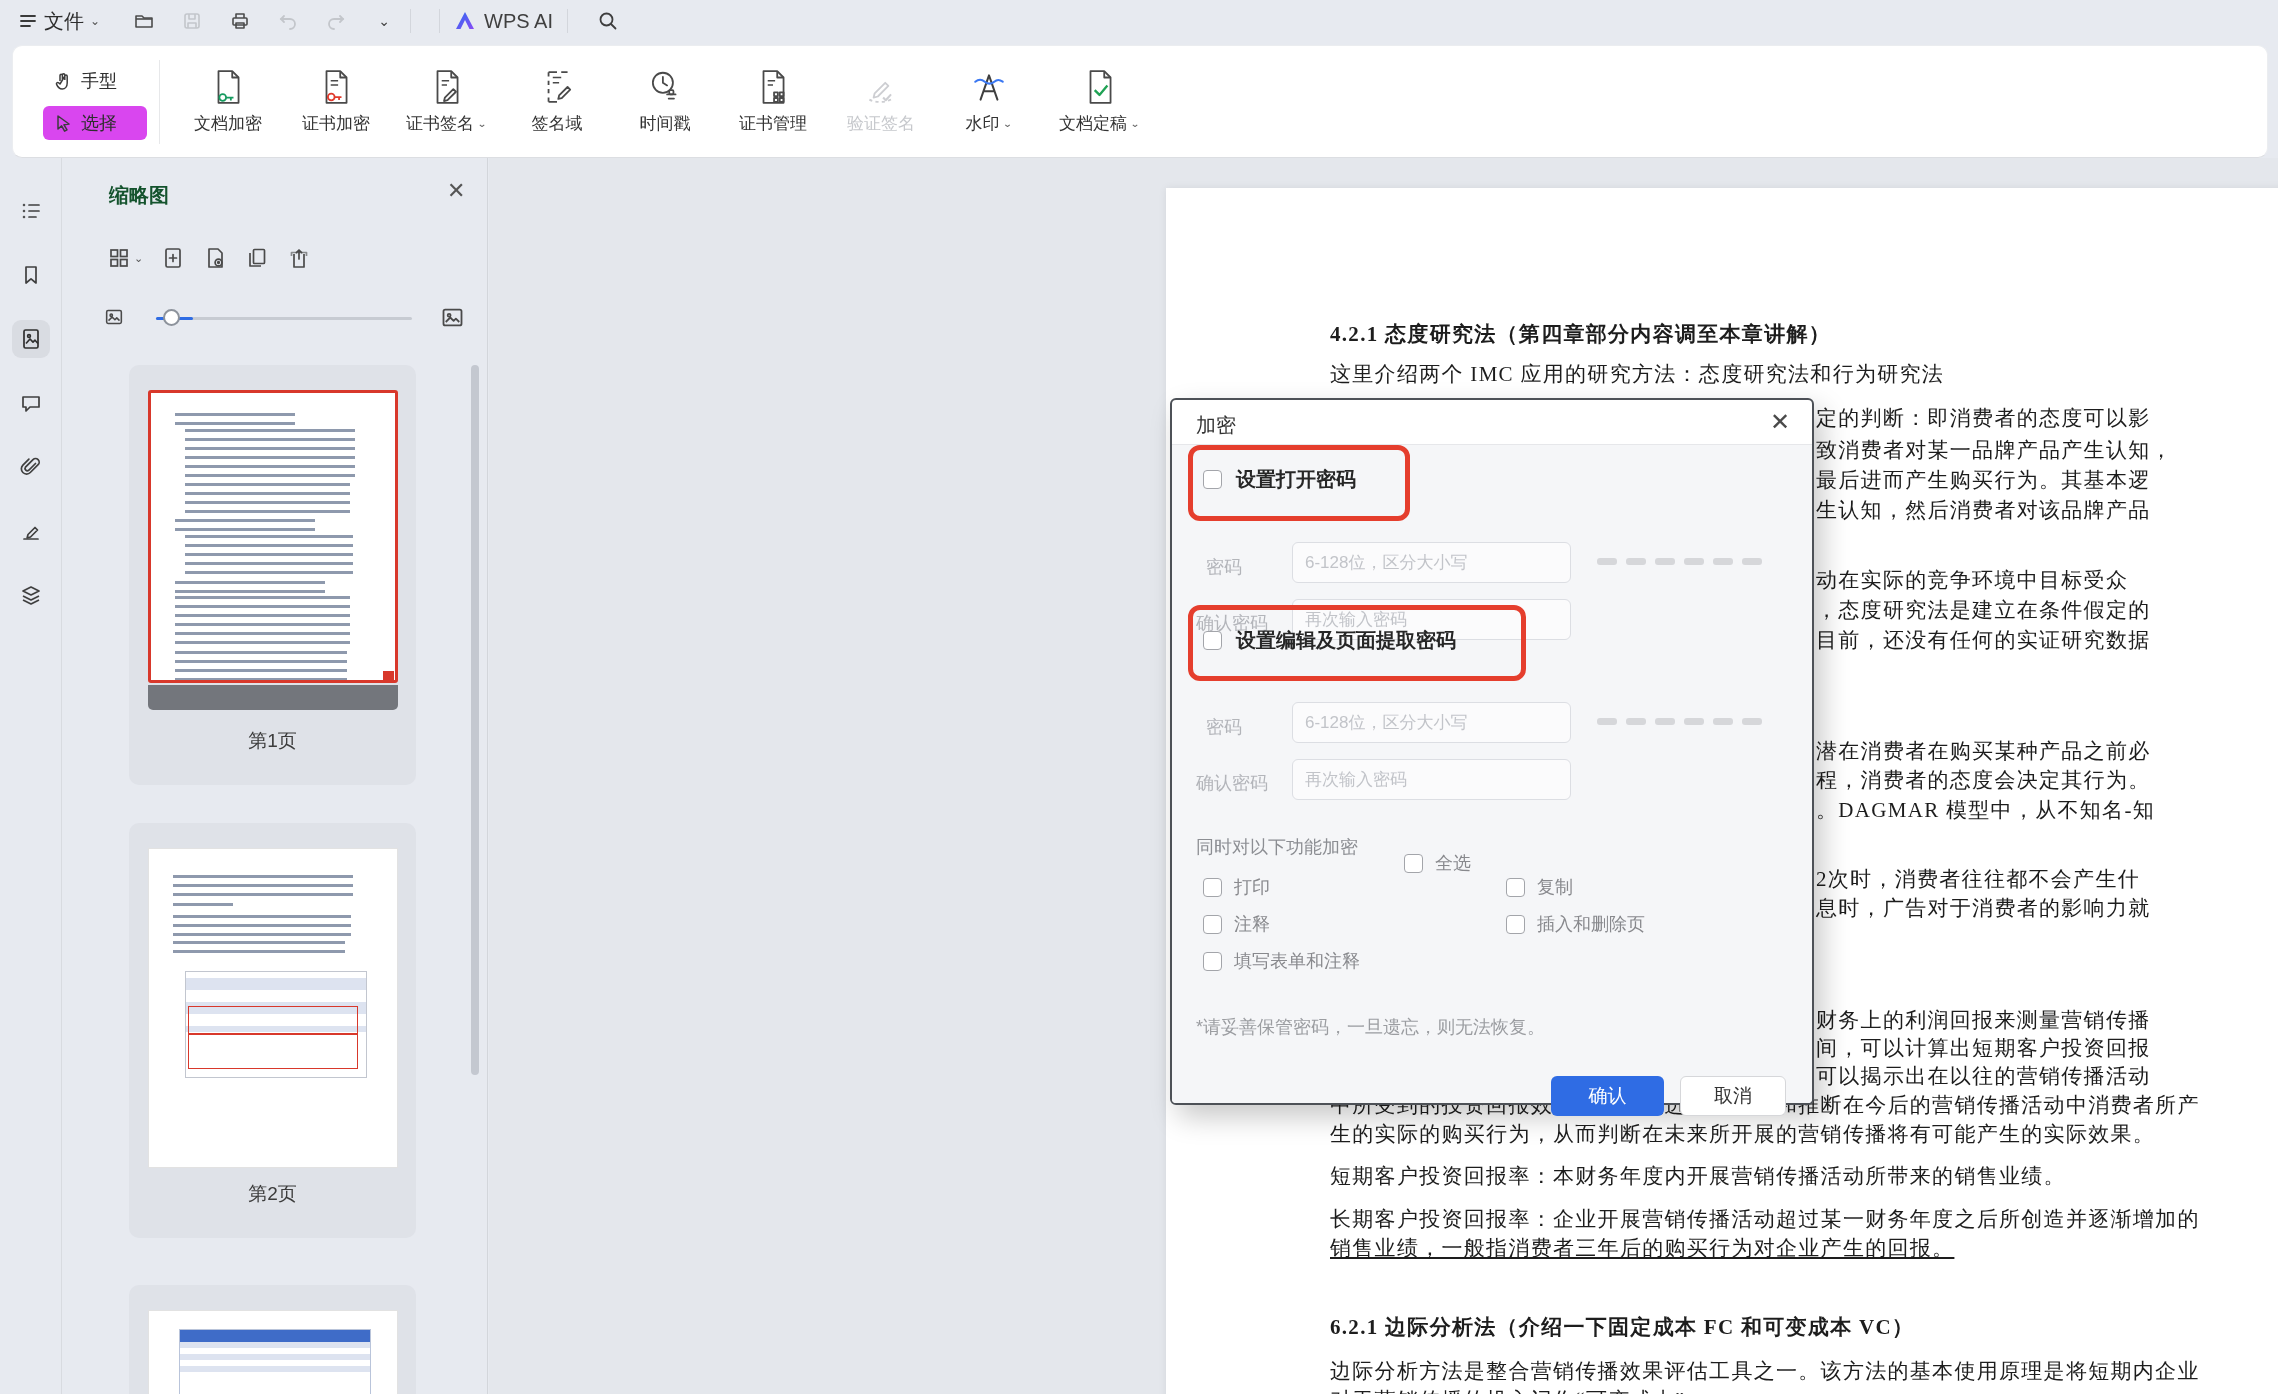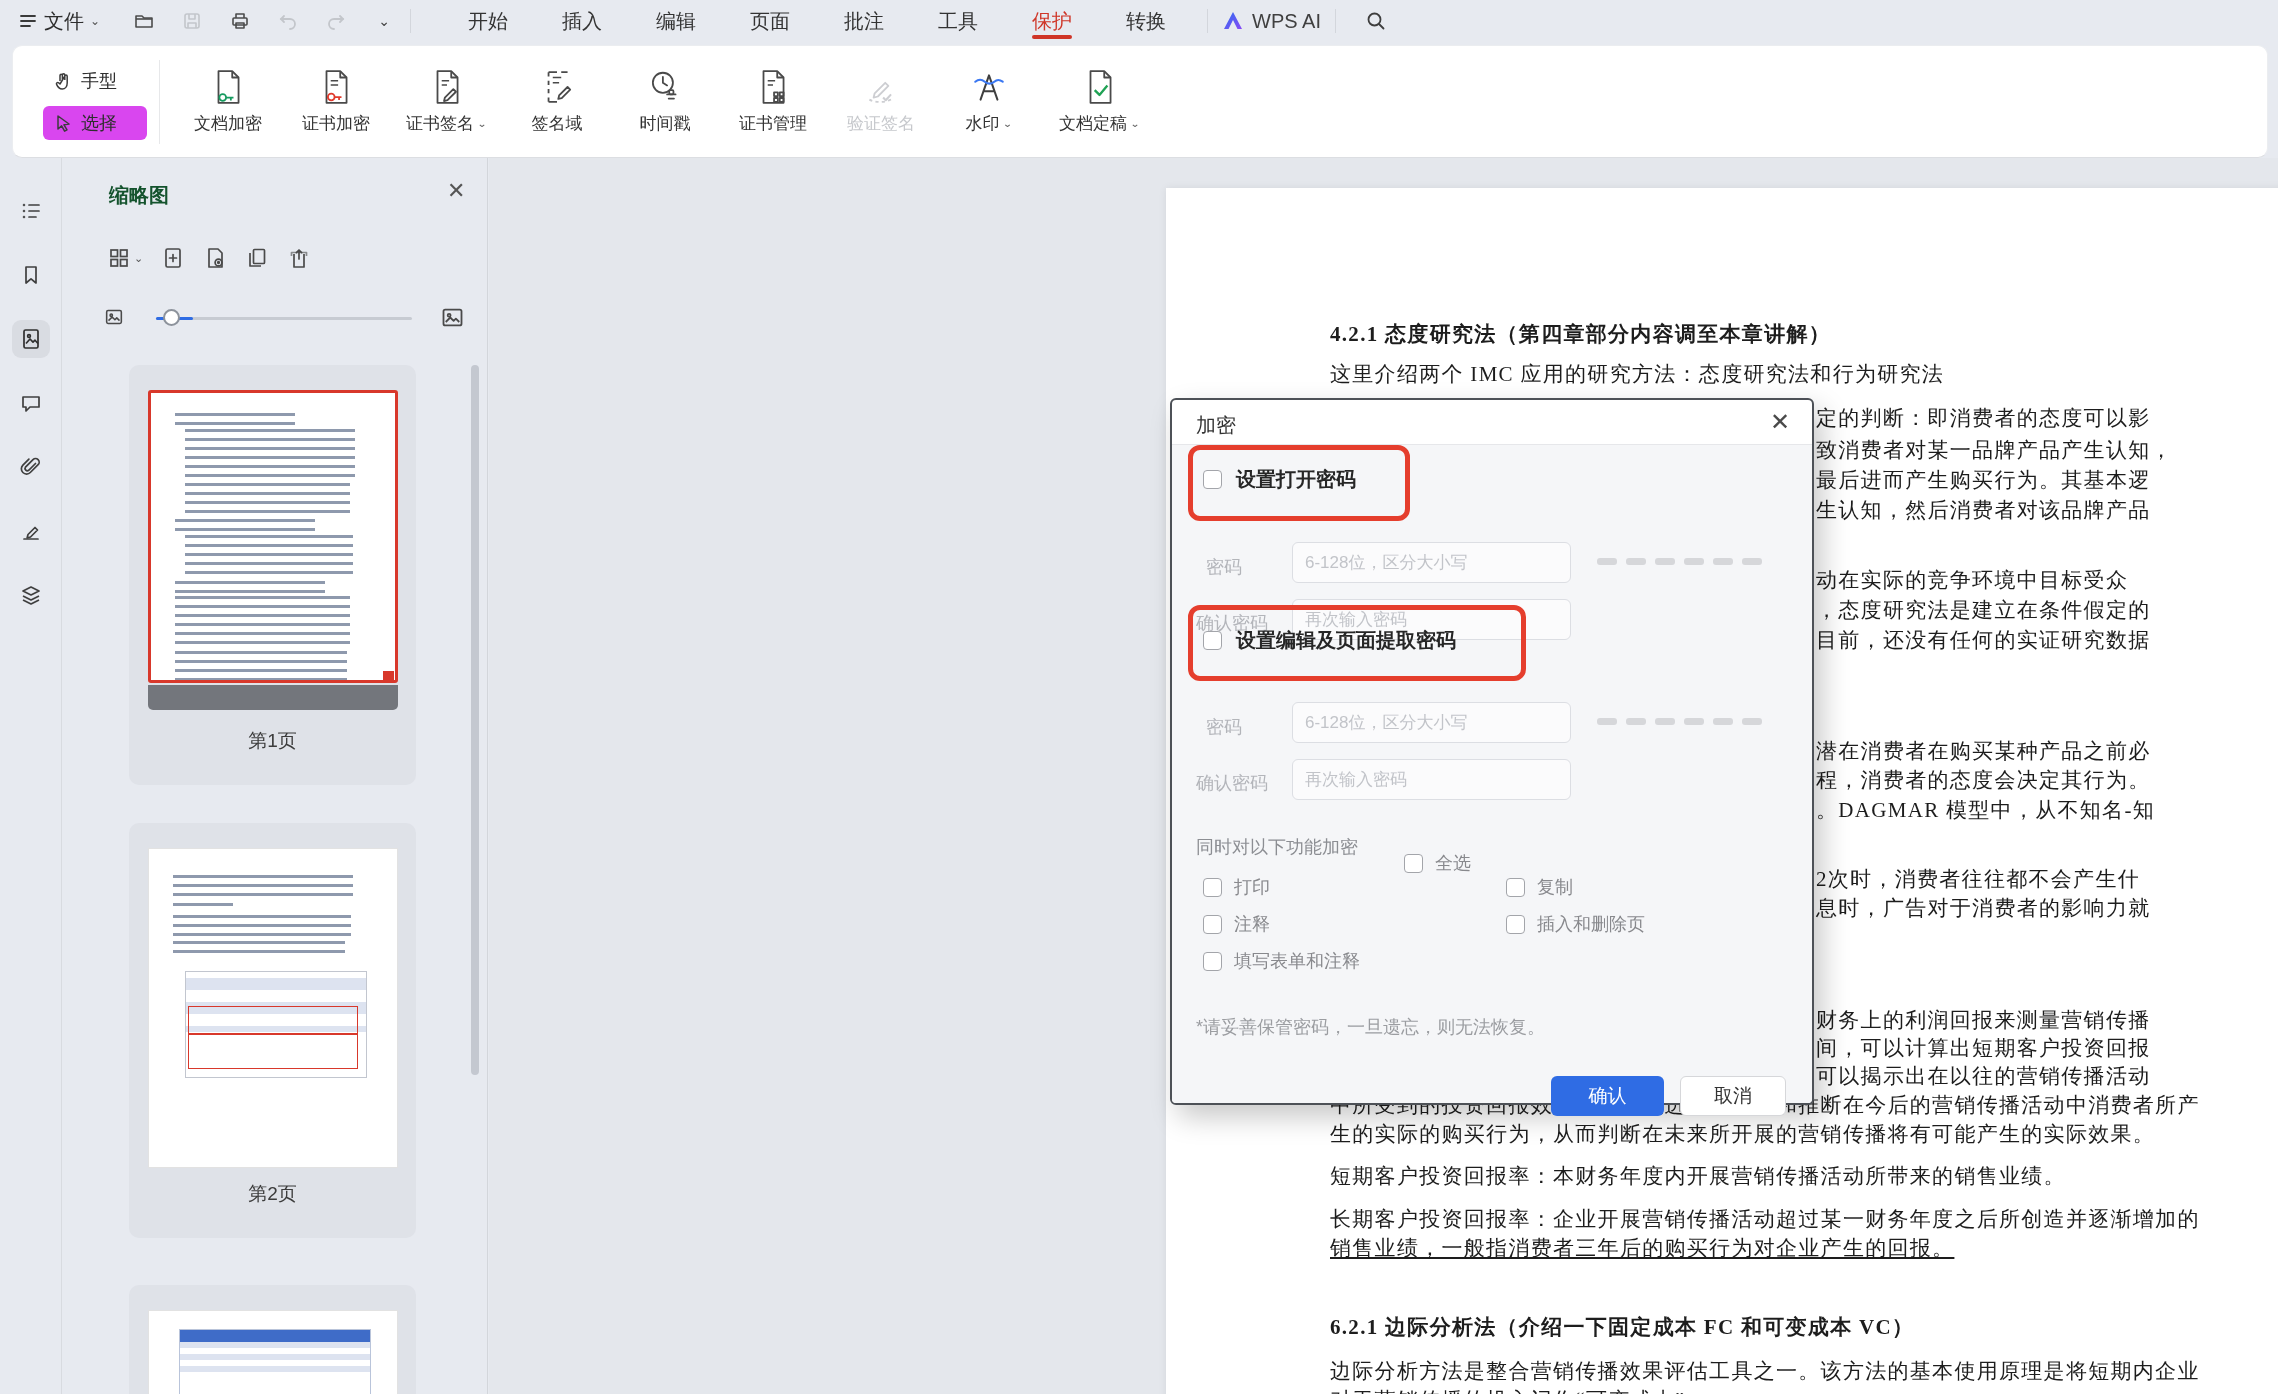--- a/index.html
+++ b/index.html
@@ -156,30 +156,20 @@
       <svg width="22" height="22" viewBox="0 0 22 22" fill="none" stroke="#c3c6cb" stroke-width="1.8" stroke-linecap="round">
           <path d="M15 6l3 3-3 3"></path>
           <path d="M18 9H9a5 5 0 0 0 0 10"></path>
         </svg>
     </span>
     <span class="qi" style="color:#444;font-size:14px;">⌄</span>
   </div>
 
   <div class="vdiv"></div>
 
-  <div class="tabs">
-    <span class="tab">开始</span>
-    <span class="tab">插入</span>
-    <span class="tab">编辑</span>
-    <span class="tab">页面</span>
-    <span class="tab">批注</span>
-    <span class="tab">工具</span>
-    <span class="tab active">保护</span>
-    <span class="tab">转换</span>
-  </div>
 
   <div class="vdiv"></div>
 
   <div class="wpsai">
     <span>
       <svg width="22" height="22" viewBox="0 0 22 22">
           <defs>
             <linearGradient id="g1" x1="0" y1="0" x2="1" y2="1">
               <stop offset="0" stop-color="#2b6cf0"></stop>
               <stop offset="1" stop-color="#8a4bf5"></stop>

